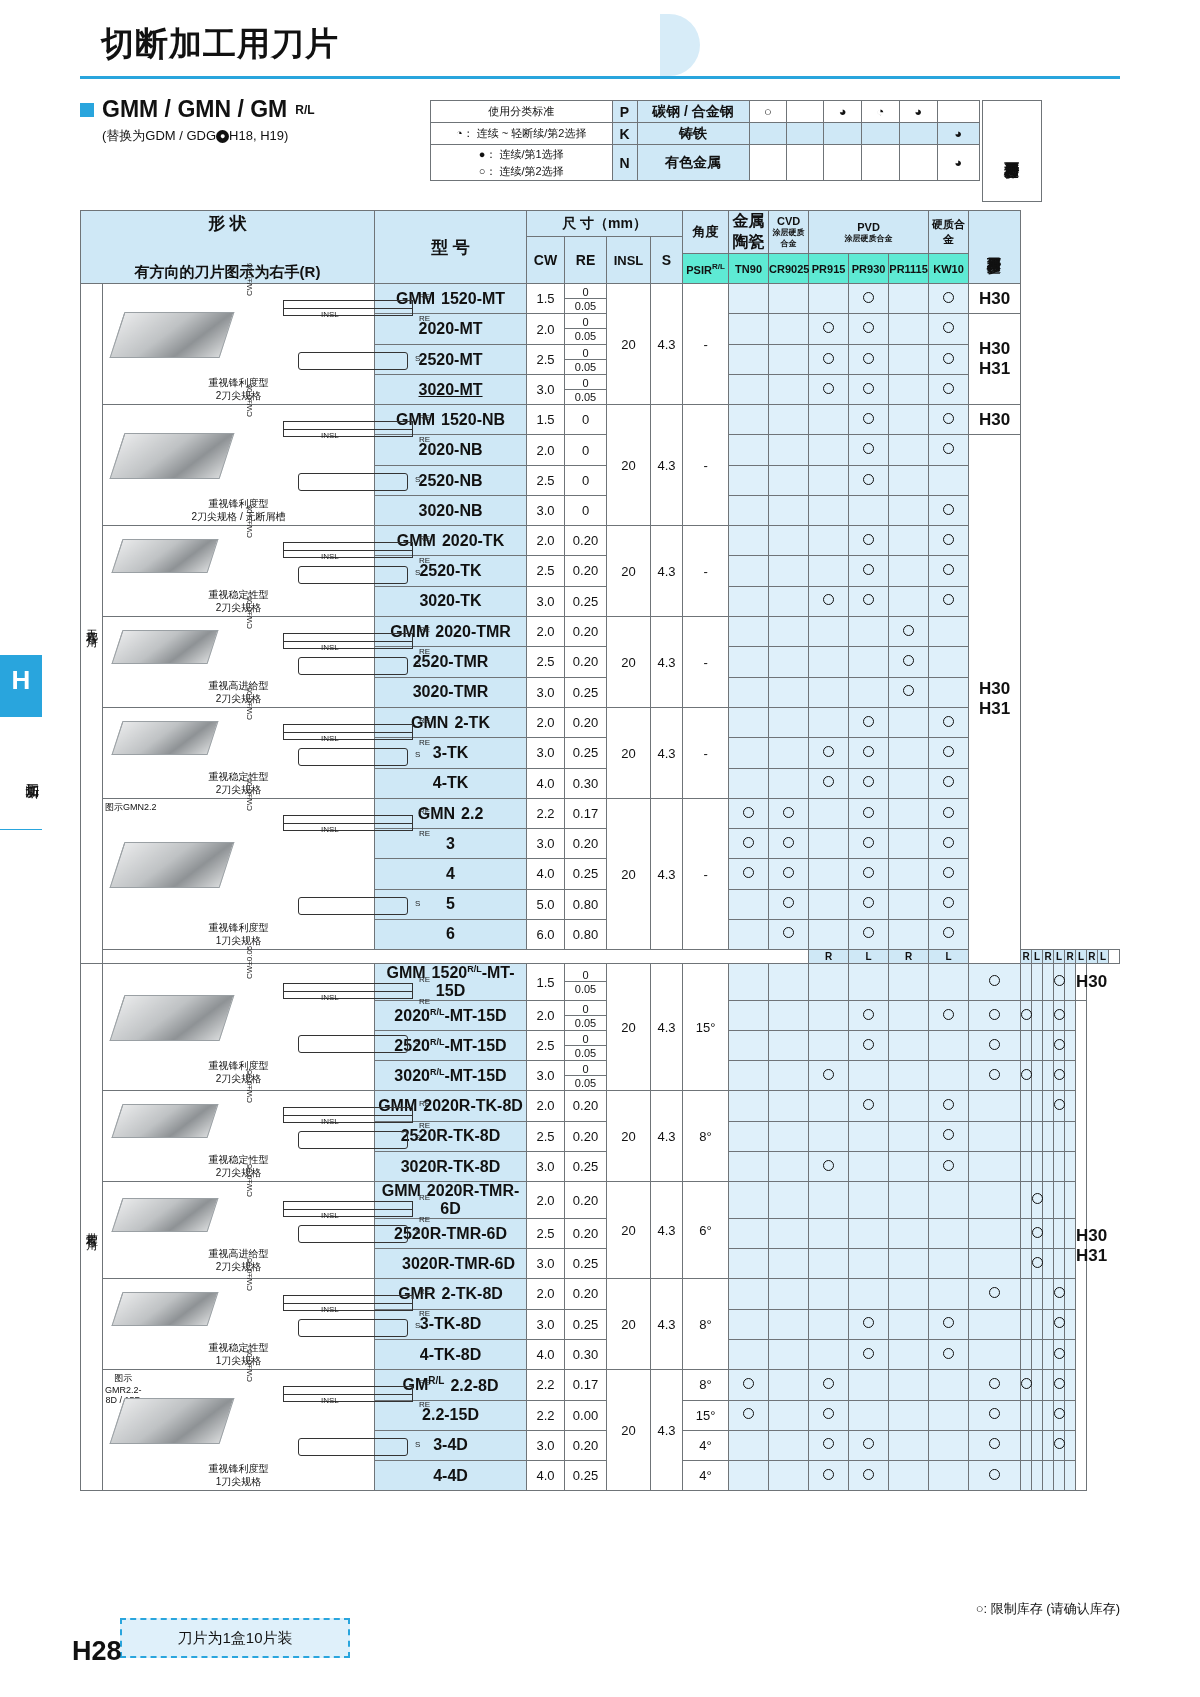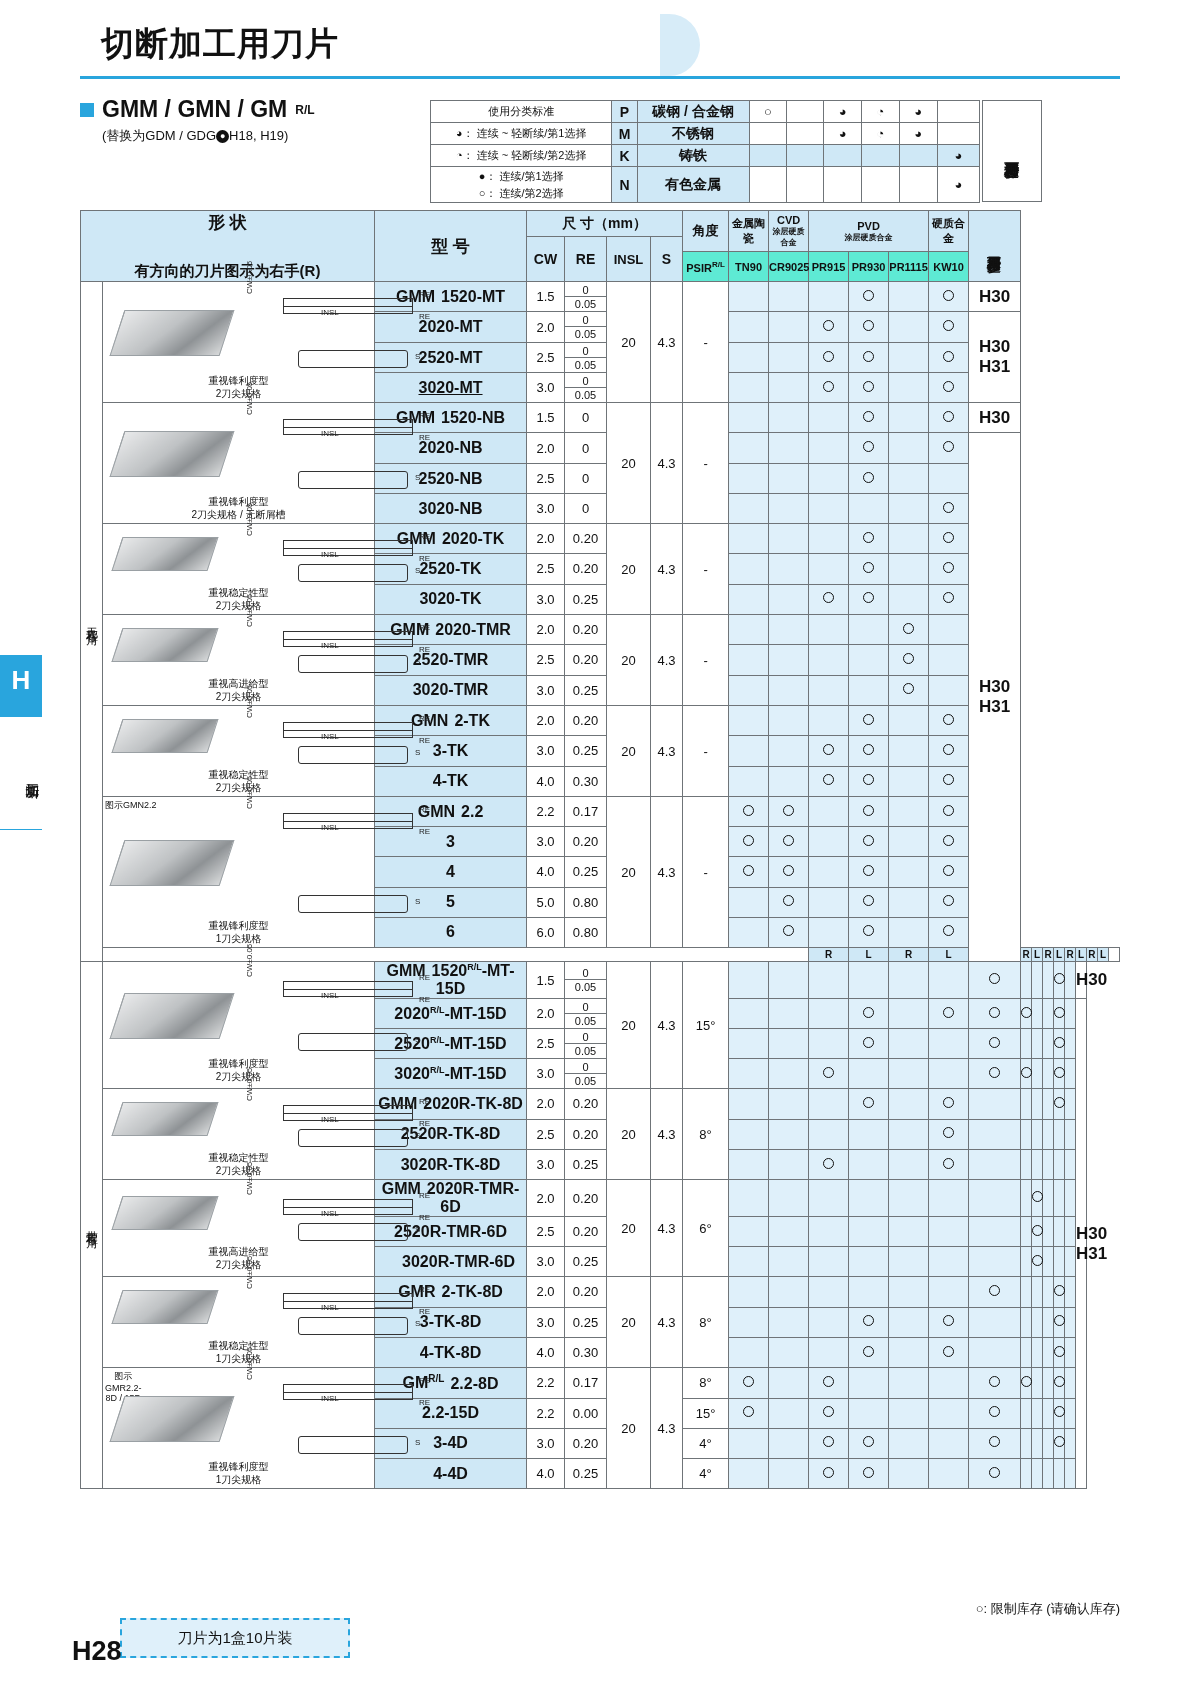--- a/index.html
+++ b/index.html
@@ -146,31 +146,20 @@
         <tr>
       <td class="cls-legend" rowspan="1" style="width:195px;">使用分类标准</td>
       <td class="cls-head" style="width:26px;">P</td>
       <td class="cls-head" style="width:120px;">碳钢 / 合金钢</td>
       <td class="sym" style="width:40px;">○</td>
       <td class="sym" style="width:40px;"></td>
       <td class="sym" style="width:40px;">◕</td>
       <td class="sym" style="width:40px;">◔</td>
       <td class="sym" style="width:40px;">◕</td>
       <td class="sym" style="width:45px;"></td>
-    </tr>
-    <tr>
-      <td class="cls-legend"><span style="font-size:11px;">◕</span><span>： 连续 ~ 轻断续/第1选择</span></td>
-      <td class="cls-head">M</td>
-      <td class="cls-head">不锈钢</td>
-      <td></td>
-      <td></td>
-      <td class="sym">◕</td>
-      <td class="sym">◔</td>
-      <td class="sym">◕</td>
-      <td></td>
     </tr>
     <tr>
       <td class="cls-legend"><span style="font-size:11px;">◔</span><span>： 连续 ~ 轻断续/第2选择</span></td>
       <td class="cls-head cls-k">K</td>
       <td class="cls-head cls-k">铸铁</td>
       <td class="cls-k"></td>
       <td class="cls-k"></td>
       <td class="cls-k"></td>
       <td class="cls-k"></td>
       <td class="cls-k"></td>
@@ -213,21 +202,21 @@
     </colgroup>
     <thead>
       <tr>
         <td class="hd" rowspan="3" colspan="2">
           <div style="font-size:17px;">形  状</div>
           <div style="font-size:15px;margin-top:28px;">有方向的刀片图示为右手(R)</div>
         </td>
         <td class="hd" rowspan="3" style="font-size:17px;">型  号</td>
         <td class="hd" colspan="4" style="font-size:14px;height:26px;">尺  寸（mm）</td>
         <td class="hd" rowspan="2" style="font-size:13px;">角度</td>
-        <td class="hd" rowspan="2" style="font-size:11px;">金属陶瓷</td>
+        <td class="hd" rowspan="2" style="font-size:16px;">金属陶瓷</td>
         <td class="hd" rowspan="2" style="font-size:11px;">
           <div>CVD</div>
           <div style="font-size:8px;">涂层硬质合金</div>
         </td>
         <td class="hd" rowspan="2" colspan="3" style="font-size:11px;">
           <div>PVD</div>
           <div style="font-size:8px;">涂层硬质合金</div>
         </td>
         <td class="hd" rowspan="2" style="font-size:11px;">硬质合金</td>
         <td class="hd" rowspan="3" style="font-size:14px;">

